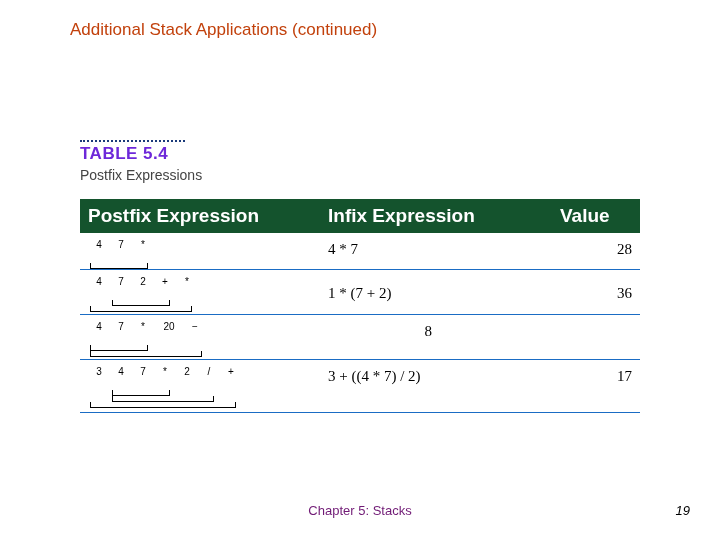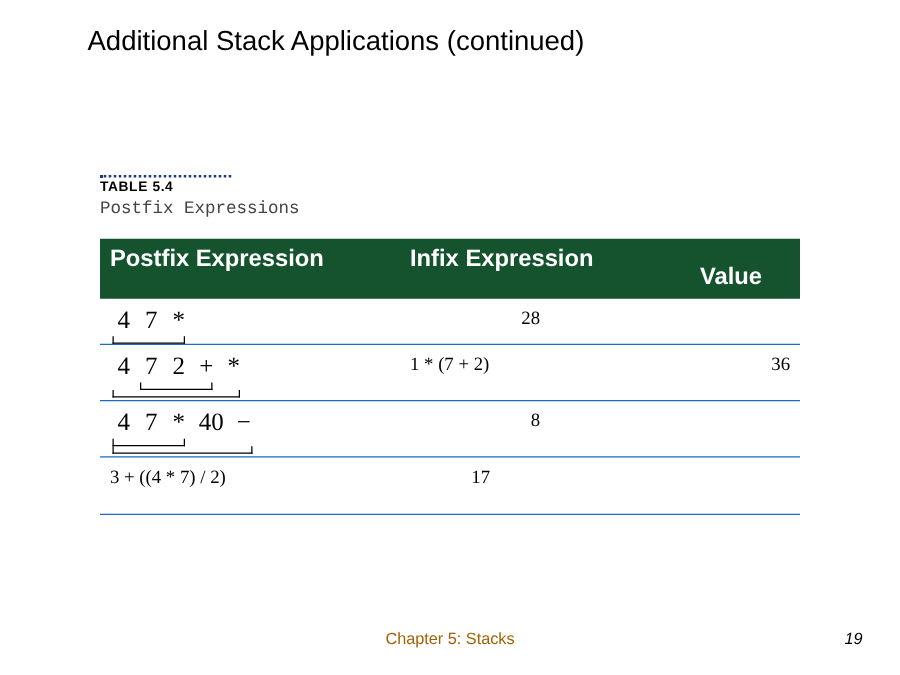--- a/index.html
+++ b/index.html
@@ -8,83 +8,82 @@
     height: 540px;
     background: #fff;
     font-family: Arial, Helvetica, sans-serif;
     position: relative;
     overflow: hidden;
   }
   .title {
     position: absolute;
     top: 20px;
     left: 70px;
-    font-size: 22px;
+    font-size: 17px;
     font-weight: 400;
-    color: #000000;
+    color: #c2410c;
   }
   .table-wrap {
     position: absolute;
     top: 140px;
     left: 80px;
     width: 560px;
   }
   .table-label-line {
     border-top: 2px dotted #1a3a7a;
     width: 105px;
     margin-bottom: 2px;
   }
   .table-label {
-    color: #000000;
+    color: #6d28d9;
     font-weight: 700;
-    font-size: 11px;
+    font-size: 17px;
     letter-spacing: 0.5px;
   }
   .table-sub {
     color: #444;
     font-size: 14px;
     margin: 3px 0 0 0;
-    font-family: Liberation Mono, monospace;
   }
   .thead-row {
     display: flex;
     background: #14532d;
     color: #fff;
     font-weight: 700;
     font-size: 19px;
     margin-top: 16px;
   }
   .thead-row .c1 { width: 240px; padding: 6px 8px; }
   .thead-row .c2 { width: 200px; padding: 6px 8px; }
-  .thead-row .c3 { width: 120px; padding: 20px 8px 6px 40px; }
+  .thead-row .c3 { width: 120px; padding: 6px 8px 6px 40px; }
   .tbody-row {
     display: flex;
     border-bottom: 1px solid #1a6cc4;
     align-items: flex-start;
     min-height: 34px;
     padding-top: 4px;
   }
-  .tbody-row .c1 { width: 240px; padding: 2px 8px; font-family: Liberation Serif, serif; font-size: 20px; position: relative; }
+  .tbody-row .c1 { width: 240px; padding: 2px 8px; font-family: Liberation Sans, sans-serif; font-size: 10px; position: relative; }
   .tbody-row .c2 { width: 200px; padding: 4px 8px; font-family: "Times New Roman", serif; font-size: 15px; }
   .tbody-row .c3 { width: 120px; padding: 4px 8px 4px 0; font-family: "Times New Roman", serif; font-size: 15px; text-align: right; }
 
   
   .pf { position: relative; height: 28px; }
   .tk { display: inline-block; width: 22px; text-align: center; position: relative; vertical-align: top; }
   .br { position: absolute; height: 6px; border: 1px solid #000; border-top: none; bottom: -2px; }
   .br2 { position: absolute; height: 6px; border: 1px solid #000; border-top: none; bottom: -8px; }
   .br3 { position: absolute; height: 6px; border: 1px solid #000; border-top: none; bottom: -14px; }
 
   .footer-center {
     position: absolute;
     bottom: 22px;
     left: 0; right: 0;
     text-align: center;
     font-size: 13px;
-    color: #a16207;
+    color: #701a75;
   }
   .footer-right {
     position: absolute;
     bottom: 22px;
     right: 30px;
     font-size: 13px;
     color: #000;
     font-style: italic;
   }
 </style>
@@ -104,47 +103,56 @@
     <div class="c3">Value</div>
   </div>
 
   <div class="tbody-row">
     <div class="c1">
       <div class="pf">
         <span class="tk">4</span><span class="tk">7</span><span class="tk">*</span>
         <span class="br" style="left:2px; width:58px;"></span>
       </div>
     </div>
+    <div class="c2">4 * 7</div>
     <div class="c3">28</div>
   </div>
 
-  <div class="tbody-row" style="padding-bottom:8px;">
+  <div class="tbody-row" style="padding-bottom:8px;align-items:flex-end;">
     <div class="c1">
       <div class="pf">
         <span class="tk">4</span><span class="tk">7</span><span class="tk">2</span><span class="tk">+</span><span class="tk">*</span>
         <span class="br" style="left:24px; width:58px;"></span>
         <span class="br2" style="left:2px; width:102px;"></span>
       </div>
     </div>
     <div class="c2">1 * (7 + 2)</div>
     <div class="c3">36</div>
   </div>
 
   <div class="tbody-row" style="padding-bottom:8px;">
     <div class="c1">
       <div class="pf">
-        <span class="tk">4</span><span class="tk">7</span><span class="tk">*</span><span class="tk" style="width:30px">40</span><span class="tk">−</span>
+        <span class="tk">4</span><span class="tk">7</span><span class="tk">*</span><span class="tk" style="width:30px">20</span><span class="tk">−</span>
         <span class="br" style="left:2px; width:58px;"></span>
         <span class="br2" style="left:2px; width:112px;"></span>
       </div>
     </div>
     <div class="c3">8</div>
   </div>
 
   <div class="tbody-row" style="padding-bottom:16px;">
+    <div class="c1">
+      <div class="pf">
+        <span class="tk">3</span><span class="tk">4</span><span class="tk">7</span><span class="tk">*</span><span class="tk">2</span><span class="tk">/</span><span class="tk">+</span>
+        <span class="br" style="left:24px; width:58px;"></span>
+        <span class="br2" style="left:24px; width:102px;"></span>
+        <span class="br3" style="left:2px; width:146px;"></span>
+      </div>
+    </div>
     <div class="c2">3 + ((4 * 7) / 2)</div>
     <div class="c3">17</div>
   </div>
 
 </div>
 
 <div class="footer-center">Chapter 5: Stacks</div>
 <div class="footer-right">19</div>
 
 </body></html>

